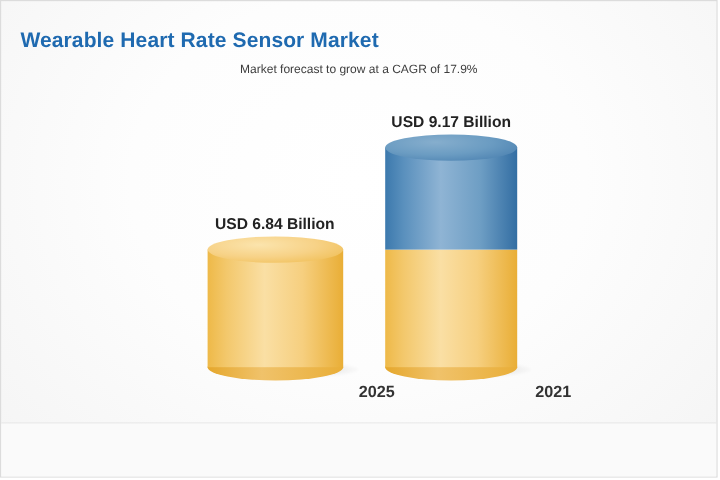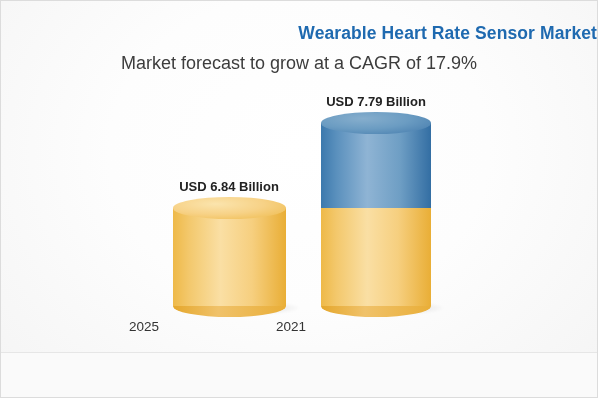--- a/index.html
+++ b/index.html
@@ -13,46 +13,46 @@
     border:1px solid #dcdcdc;
     background:
       radial-gradient(ellipse at 50% 38%, #ffffff 0%, #fdfdfd 45%, #f4f4f4 100%);
     box-sizing:border-box;
     overflow:hidden;
   }
 
   
   .title{
     position:absolute;left:16px;right:0;top:22px;
-    text-align:right;
+    text-align:left;
     font-size:17.5px;font-weight:bold;
     color:#1f6ab0;
     letter-spacing:.1px;
   }
   .subtitle{
     position:absolute;left:0;right:0;top:52px;
     text-align:center;
-    font-size:18px;
+    font-size:10px;
     color:#3d3d3d;
   }
 
   
   .plot{position:absolute;left:0;top:0;width:598px;height:350px;}
 
   .bar-group{position:absolute;}
   .bar-label{
     position:absolute;
     width:200px;text-align:center;
     font-size:13px;font-weight:bold;color:#222222;
     white-space:nowrap;
   }
   .cat-label{
     position:absolute;
-    width:200px;text-align:left;
-    font-size:13.5px;color:#333333;
+    width:200px;text-align:right;
+    font-size:13.5px;color:#333333;font-weight:bold;
   }
 
   
   .cyl{position:absolute;}
   .cyl-body{
     position:absolute;left:0;right:0;
   }
   .cyl-top{
     position:absolute;left:0;right:0;height:22px;top:-11px;
     border-radius:50%;
@@ -116,21 +116,21 @@
         <div class="cyl-bottom y-bottom" style="top:87px;"></div>
         <div class="cyl-body y-body" style="top:0;height:98px;"></div>
         <div class="cyl-top y-top"></div>
       </div>
 
       <div class="cat-label" style="left:128px;top:318px;">2025</div>
     </div>
 
     <div class="bar-group">
 
-      <div class="bar-label" style="left:275px;top:93px;">USD 7.79 Billion</div>
+      <div class="bar-label" style="left:275px;top:93px;">USD 9.17 Billion</div>
 
       <div class="shadow" style="left:328px;top:300px;width:114px;"></div>
 
       <div class="cyl" style="left:320px;top:122px;width:110px;height:183px;">
 
         <div class="cyl-bottom y-bottom" style="top:172px;"></div>
         <div class="cyl-body y-body" style="top:85px;height:98px;"></div>
 
         <div class="cyl-body b-body" style="top:0;height:85px;"></div>
         <div class="cyl-top b-top"></div>

